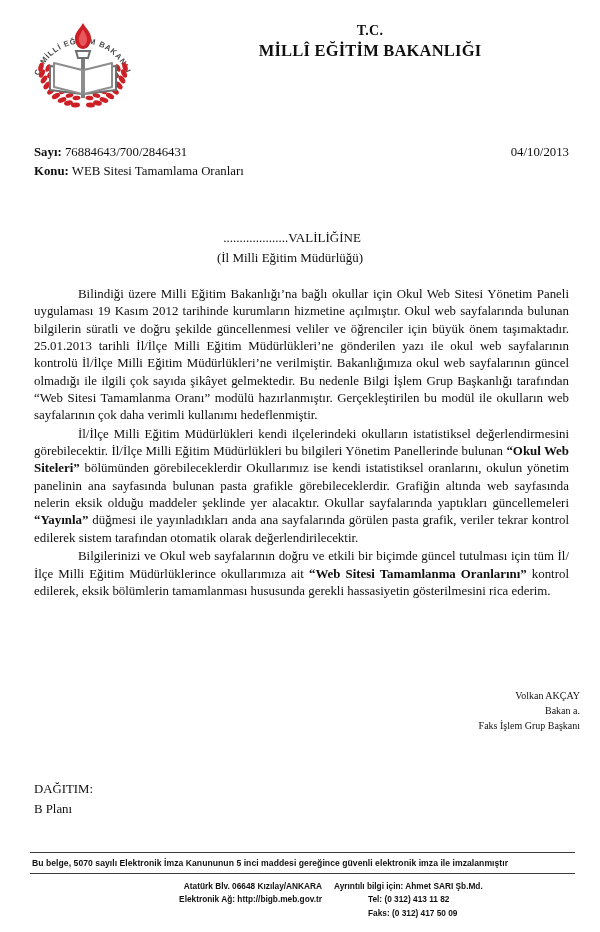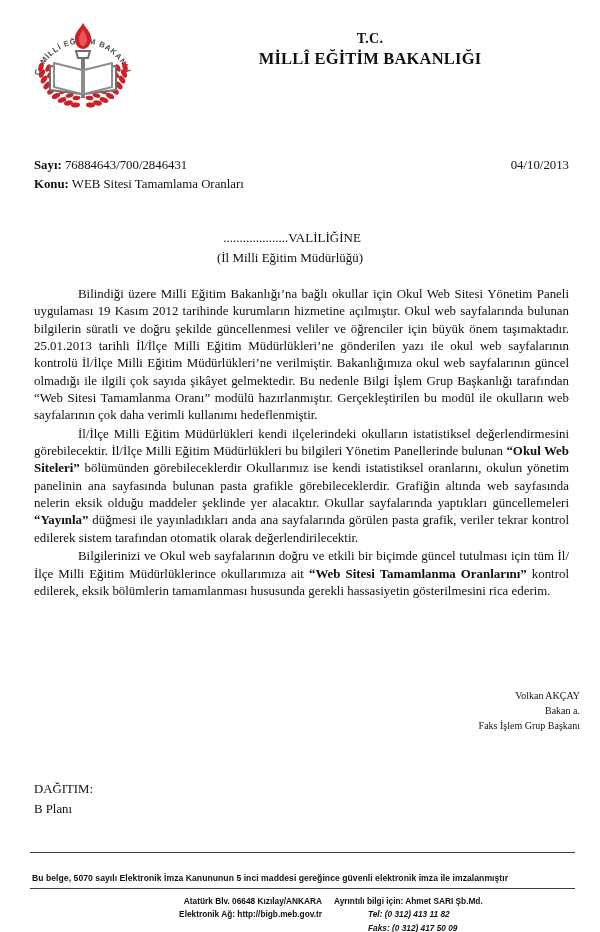--- a/index.html
+++ b/index.html
@@ -31,21 +31,21 @@
   .logo-wrap {
     position: absolute;
     left: 28px;
     top: 14px;
     width: 110px;
     height: 110px;
   }
   .header-titles {
     position: absolute;
     left: 160px;
-    top: 30px;
+    top: 22px;
     width: 420px;
     text-align: center;
     line-height: 1.28;
   }
   .ht-tc {
     font-size: 14px;
     font-weight: bold;
     letter-spacing: 0.3px;
   }
   .ht-main {
@@ -56,21 +56,21 @@
   .ht-sub {
     font-size: 14.5px;
     font-weight: bold;
     letter-spacing: 0.1px;
   }
 
   
   .meta {
     position: absolute;
     left: 34px;
-    top: 156px;
+    top: 143px;
     width: 535px;
     font-size: 12.8px;
     line-height: 1.45;
   }
   .meta-row {
     position: relative;
     white-space: nowrap;
   }
   .meta-label {
     font-weight: bold;
@@ -143,42 +143,41 @@
     margin: 0;
     height: 0;
   }
   .esign {
     font-family: "Liberation Sans", "DejaVu Sans", sans-serif;
     font-size: 8.6px;
     font-weight: bold;
     color: #111;
     padding: 5px 2px 5px 2px;
     letter-spacing: 0.05px;
-    margin-top: 15px;
   }
   .foot-cols {
     display: flex;
     padding-top: 6px;
     font-family: "Liberation Sans", "DejaVu Sans", sans-serif;
     font-size: 8.3px;
     font-weight: bold;
     line-height: 1.62;
     color: #111;
   }
   .foot-left {
     width: 290px;
     padding-left: 2px;
     text-align: right;
   }
   .foot-right {
     flex: 1;
     text-align: left;
     padding-left: 12px;
   }
-  .foot-right .fr-indent { padding-left: 34px; font-style: italic; }
+  .foot-right .fr-indent { padding-left: 34px; }
 </style>
 </head>
 <body>
 
 <div class="page">
 
   <div class="header">
 
     <div class="logo-wrap">
       <svg viewBox="0 0 220 220" width="110" height="110">

